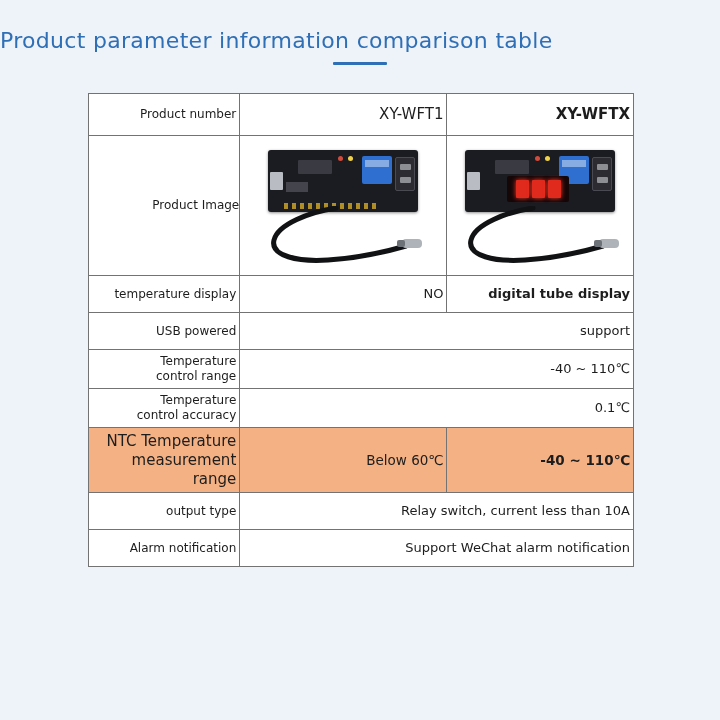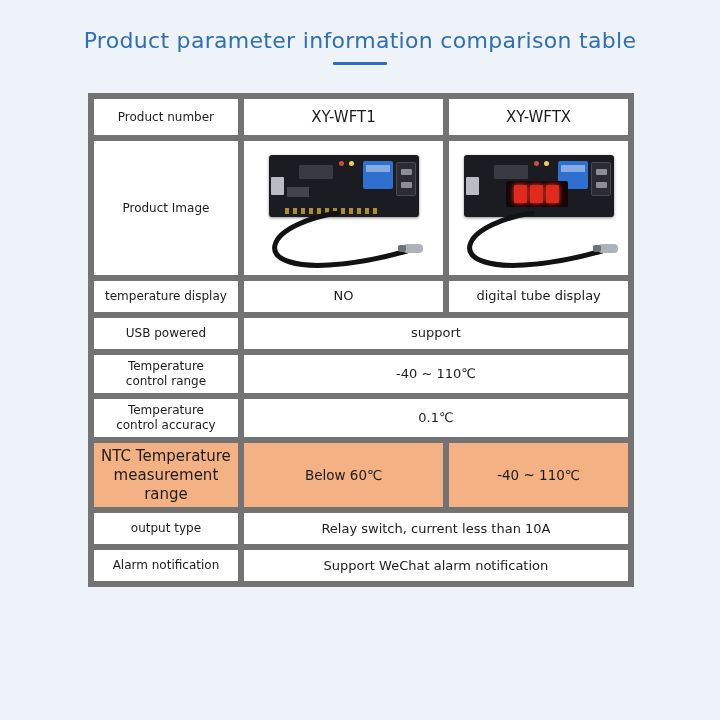--- a/index.html
+++ b/index.html
@@ -11,21 +11,21 @@
     font-family: "Liberation Sans", sans-serif;
     overflow: hidden;
     position: relative;
   }
   .page {
     width: 720px;
     height: 720px;
     position: relative;
   }
   .title-wrap {
-    text-align: center;
+    text-align: left;
     padding-top: 28px;
   }
   .title {
     color: #2f6fb5;
     font-size: 22px;
     letter-spacing: 0.3px;
     font-weight: normal;
     font-family: "DejaVu Sans", sans-serif;
   }
   .title-underline {
@@ -41,35 +41,35 @@
     top: 93px;
     width: 546px;
   }
   table {
     border-collapse: collapse;
     width: 546px;
     background: #ffffff;
     table-layout: fixed;
   }
   td {
-    border: 6px solid #737373;
-    text-align: center;
+    border: 1px solid #737373;
+    text-align: right;
     vertical-align: middle;
     font-size: 12.5px;
     color: #1d1d1d;
     padding: 4px 3px;
     line-height: 1.25;
     font-family: "DejaVu Sans", sans-serif;
   }
   td.label {
     width: 146px;
     font-size: 12px;
   }
   td.col2 { width: 200px; }
-  td.col3 { width: 180px; }
+  td.col3 { width: 180px; font-weight: bold; }
   .h-cell { font-size: 15px; }
   .row-head td { height: 42px; }
   .row-img td { height: 140px; padding: 0; }
   .row-std td { height: 37px; }
   .row-two td { height: 37px; }
   .highlight td {
     background: #f4b183;
     font-size: 13.5px;
   }
   .highlight td.label {

